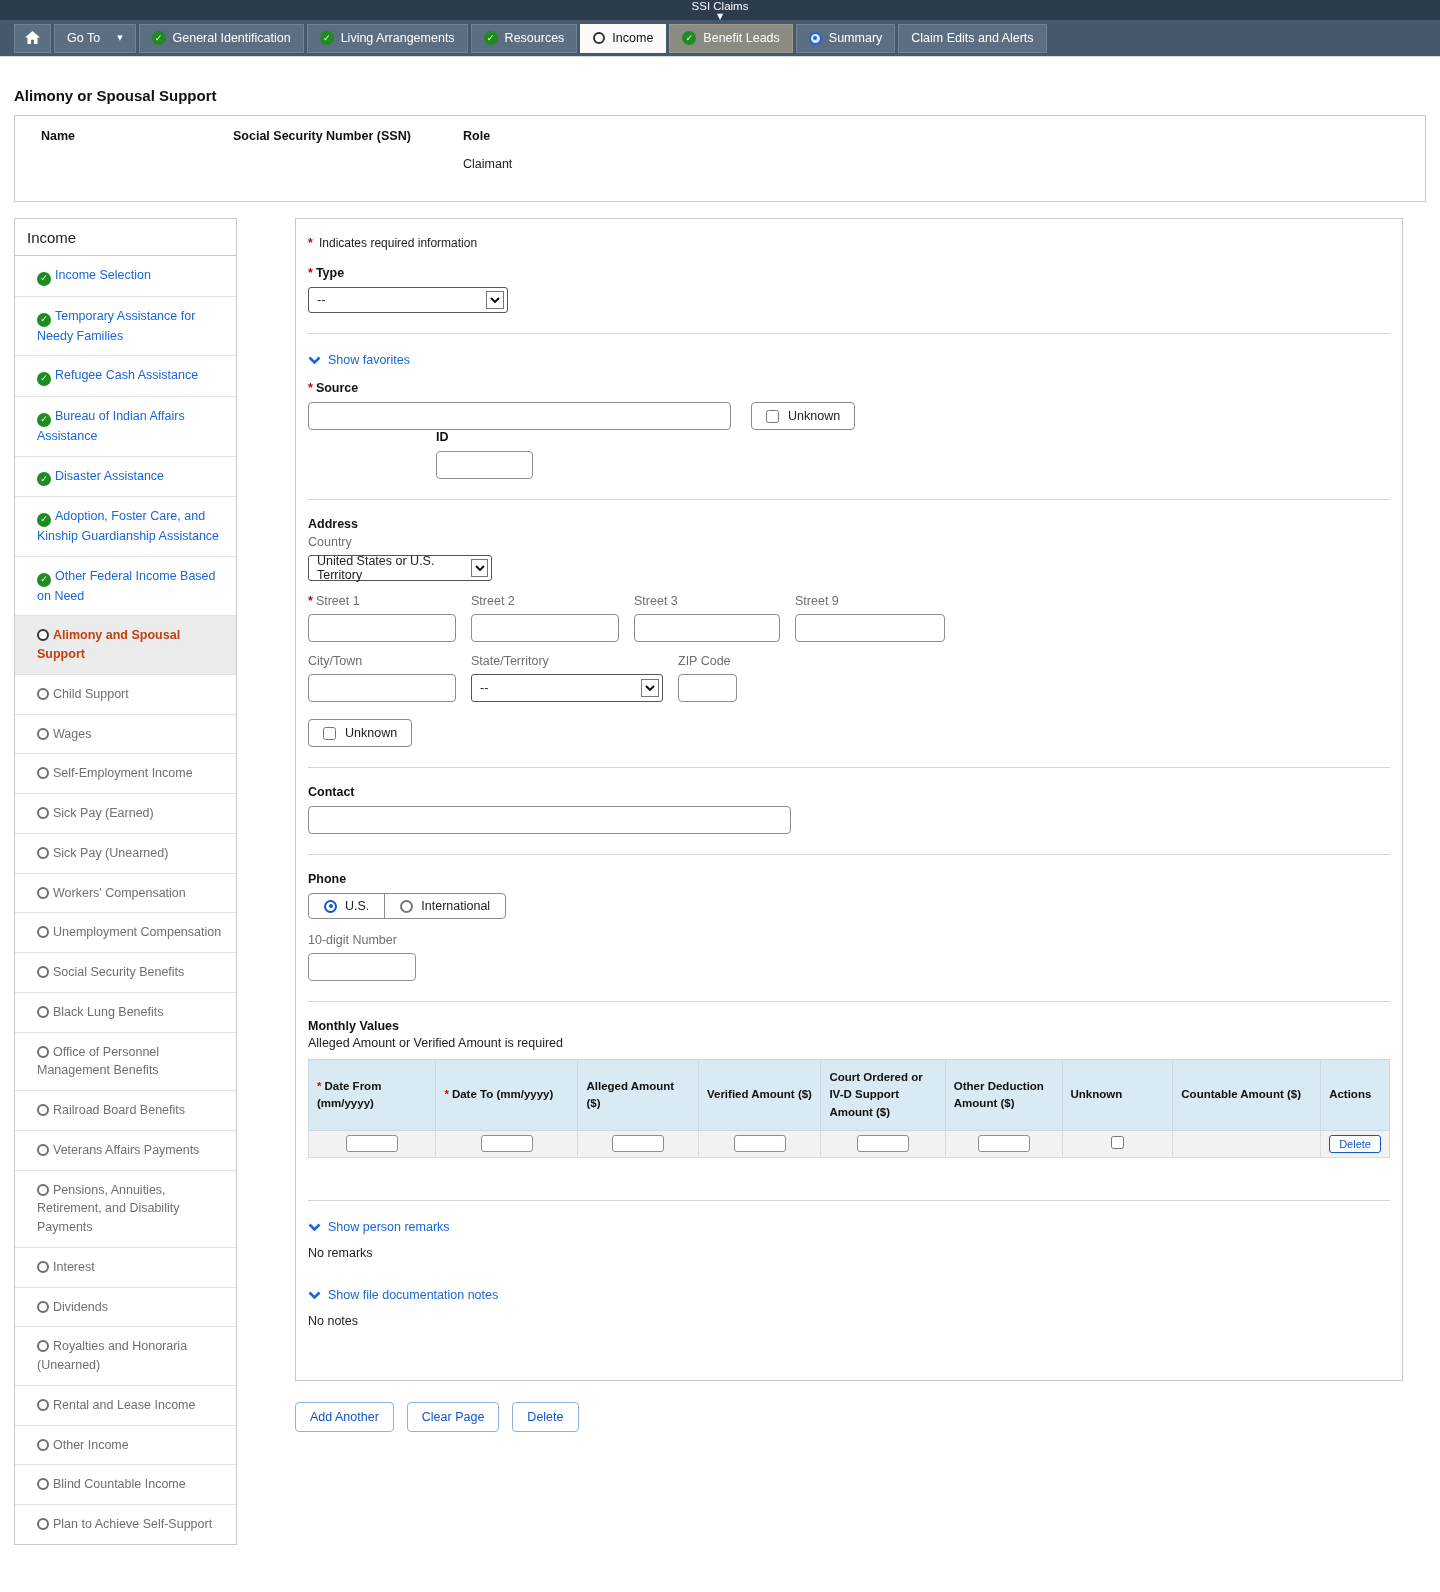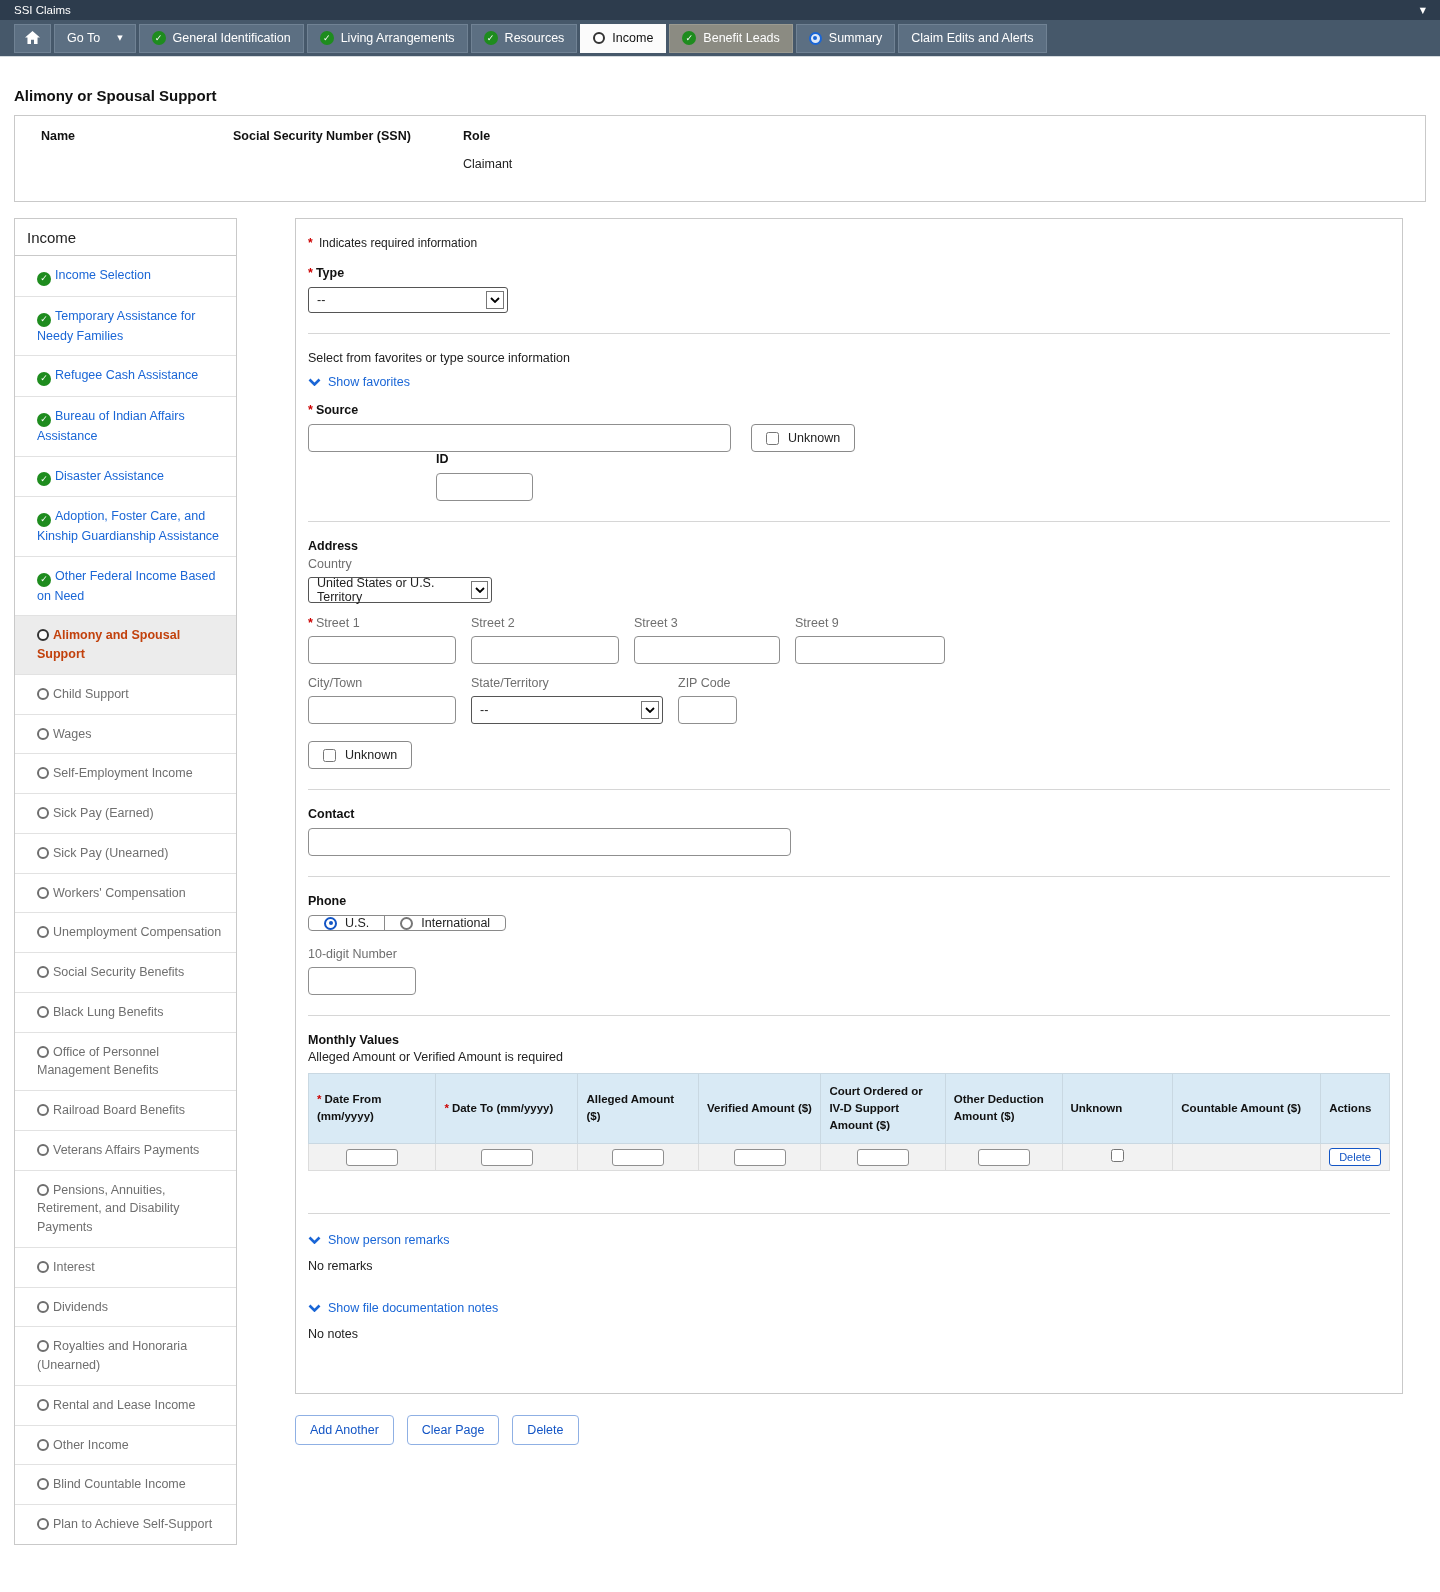--- a/index.html
+++ b/index.html
@@ -7,21 +7,21 @@
   body {
     width:1440px; height:1592px; background:#ffffff;
     font-family:"Liberation Sans", sans-serif; color:#222; font-size:12.5px;
     position:relative; overflow:hidden;
   }
 
   
   .titlebar{
     height:20px; background:#2d3c4d; color:#fff;
     display:flex; align-items:center; justify-content:space-between;
-    padding:0 14px; font-size:11.5px;
+    padding:0 14px; font-size:11.5px;flex-direction:column;
   }
   .titlebar .caret{ font-size:8px; color:#fff; cursor:pointer; font-family:"DejaVu Sans",sans-serif; }
 
   
   .navbar{
     height:37px; background:#46586a; display:flex; align-items:center;
     padding-left:14px; gap:3px; border-bottom:1px solid #d4dade;
   }
   .nav-tab, .home-tab, .goto-tab{
     background:#5c6f82; border:1px solid #708294; color:#fff;
@@ -111,21 +111,21 @@
   input[type=checkbox]{ width:13px; height:13px; margin:0; }
 
   .expander{
     display:inline-flex; align-items:center; gap:7px; color:#1a66d6;
     font-size:12.5px; cursor:pointer; margin:2px 0 2px;
   }
   .row{ display:flex; align-items:flex-start; }
 
   .seg{
     display:inline-flex; border:1px solid #8a8a8a; border-radius:4px;
-    overflow:hidden; height:16px; background:#fff;
+    overflow:hidden; height:26px; background:#fff;
   }
   .seg-opt{ display:flex; align-items:center; gap:8px; padding:0 15px; cursor:pointer; }
   .seg-opt + .seg-opt{ border-left:1px solid #8a8a8a; }
   .radio{ width:13px; height:13px; border-radius:50%; border:2px solid #777; background:#fff; }
   .radio.sel{ border-color:#1355c5; position:relative; }
   .radio.sel::after{ content:""; position:absolute; left:2.5px; top:2.5px; width:4px; height:4px; border-radius:50%; background:#1355c5; }
 
   
   .mv-table{ border-collapse:collapse; margin-top:9px; table-layout:fixed; }
   .mv-table th{
@@ -266,21 +266,20 @@
         <span>--</span>
         <span class="sel-caret">
           <svg width="10" height="6">
               <polyline points="1,1 5,5 9,1" stroke="#000" stroke-width="1.8" fill="none"></polyline>
             </svg>
         </span>
       </div>
 
       <hr class="divider">
 
-      <div class="hint">Select from favorites or type source information</div>
       <div class="expander">
         <svg class="chev-down" width="13" height="8">
           <polyline points="1.5,1.5 6.5,6.5 11.5,1.5" stroke="#1a66d6" stroke-width="2.6" fill="none"></polyline>
         </svg>
         <span>Show favorites</span>
       </div>
 
       <div class="row" style="margin-top:12px;flex-direction:column;">
         <div>
           <div class="fld-label">

